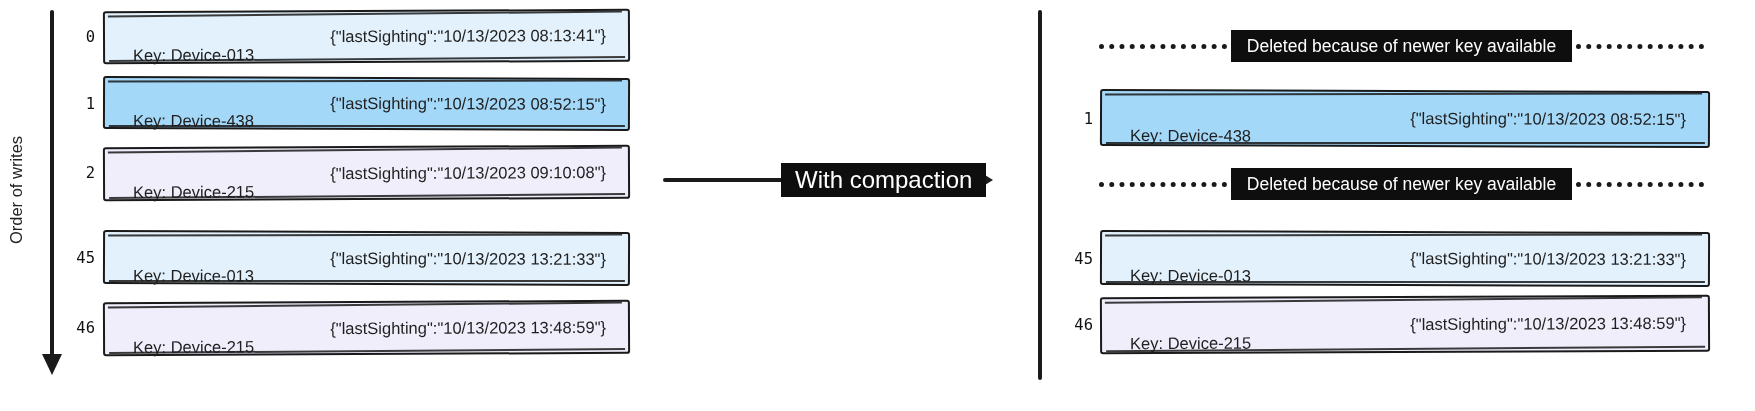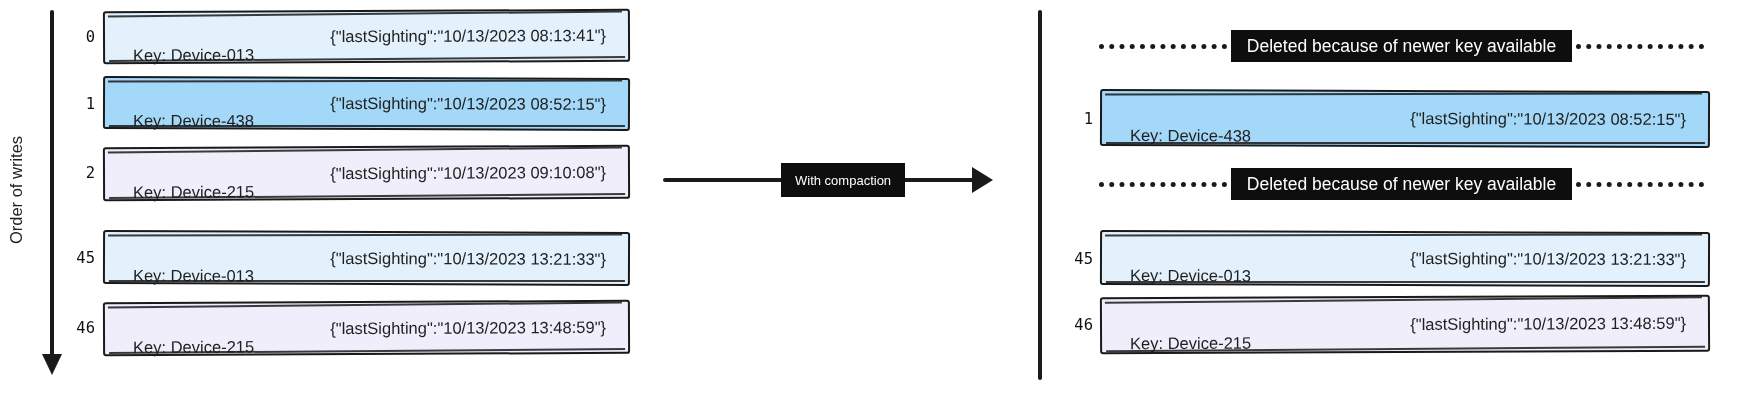--- a/index.html
+++ b/index.html
@@ -63,21 +63,21 @@
   }
   .comp-head{
     position:absolute;left:972px;top:167px;width:0;height:0;
     border-top:13px solid transparent;border-bottom:13px solid transparent;
     border-left:21px solid var(--ink);
   }
   .comp-label{
     position:absolute;left:781px;top:163px;height:34px;
     display:flex;align-items:center;padding:0 14px;
     background:var(--banner-bg);color:var(--banner-text);
-    font-size:13px;white-space:nowrap;
+    font-size:24px;white-space:nowrap;
   }
   
   .banner{
     position:absolute;display:flex;align-items:center;
   }
   .banner .dots{
     flex:1;height:0;border-top:5px dotted var(--ink);margin:0 4px;
   }
   .banner-label{
     height:100%;display:flex;align-items:center;padding:0 16px;

